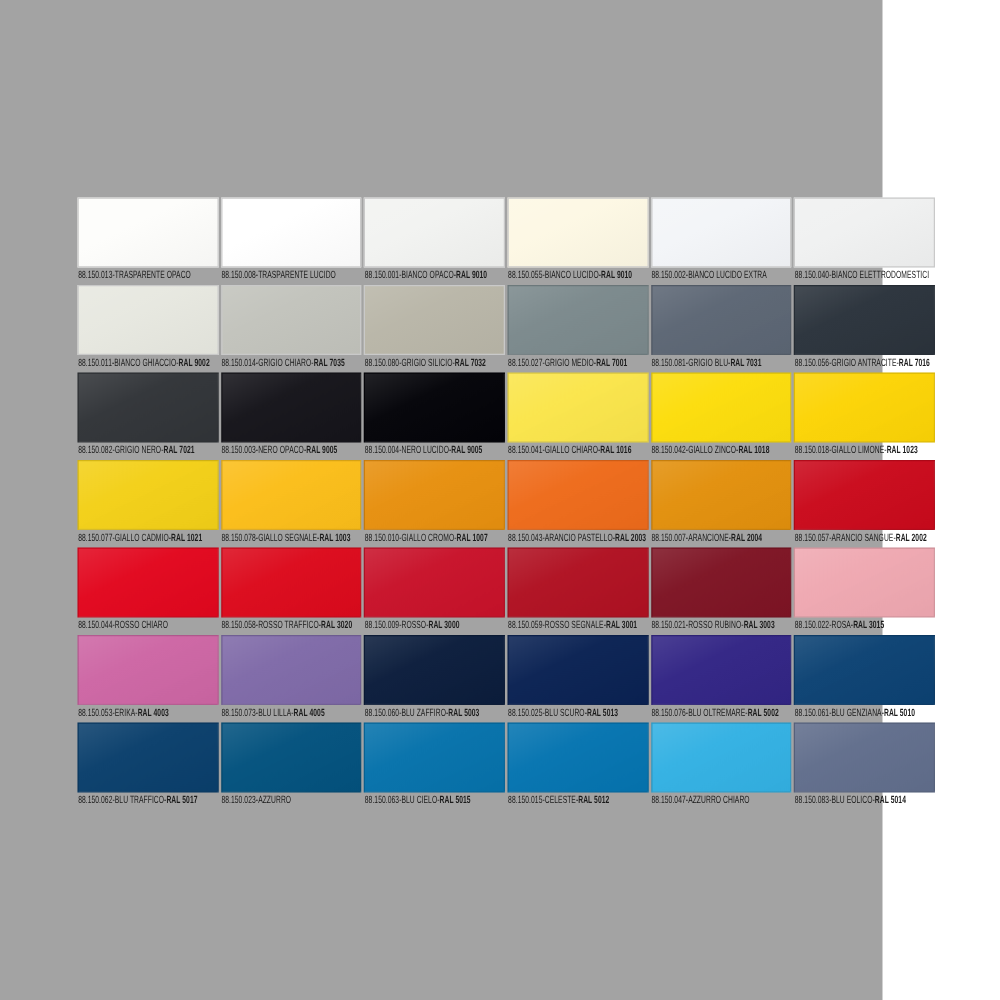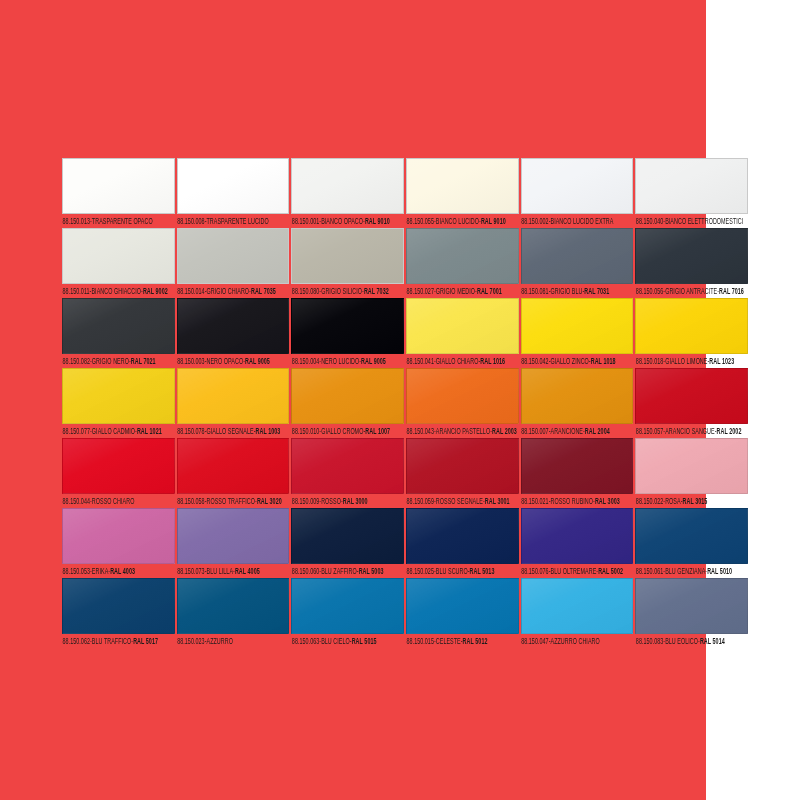--- a/index.html
+++ b/index.html
@@ -14,21 +14,21 @@
     font-family: "Liberation Sans", sans-serif;
     overflow: hidden;
   }
 
   #chart-root {
     position: absolute;
     left: 0;
     top: 0;
     width: 706px;
     height: 800px;
-    background: #ef4444;
+    background: #a3a3a3;
   }
 
   #swatch-grid {
     position: absolute;
     left: 62px;
     top: 158px;
     width: 686px;
     display: grid;
     grid-template-columns: repeat(6, 1fr);
     grid-auto-rows: 70px;

